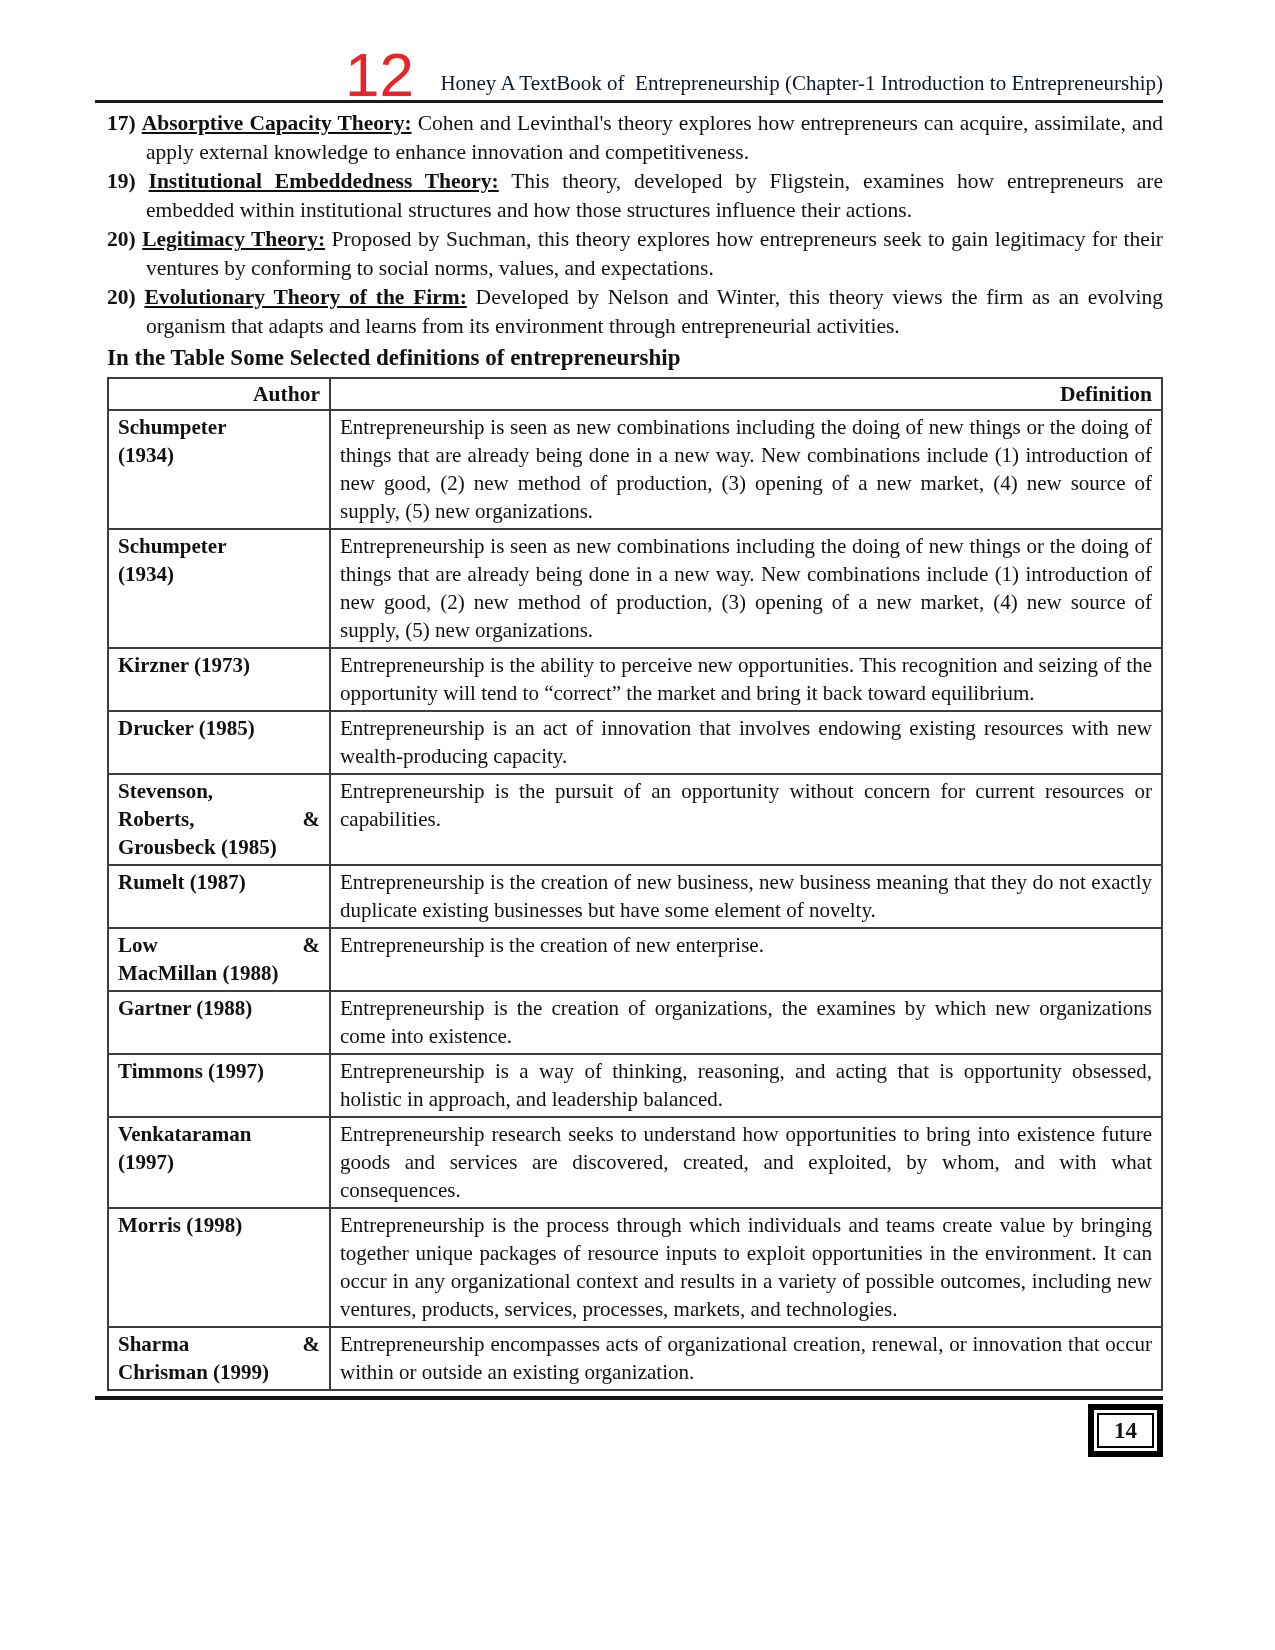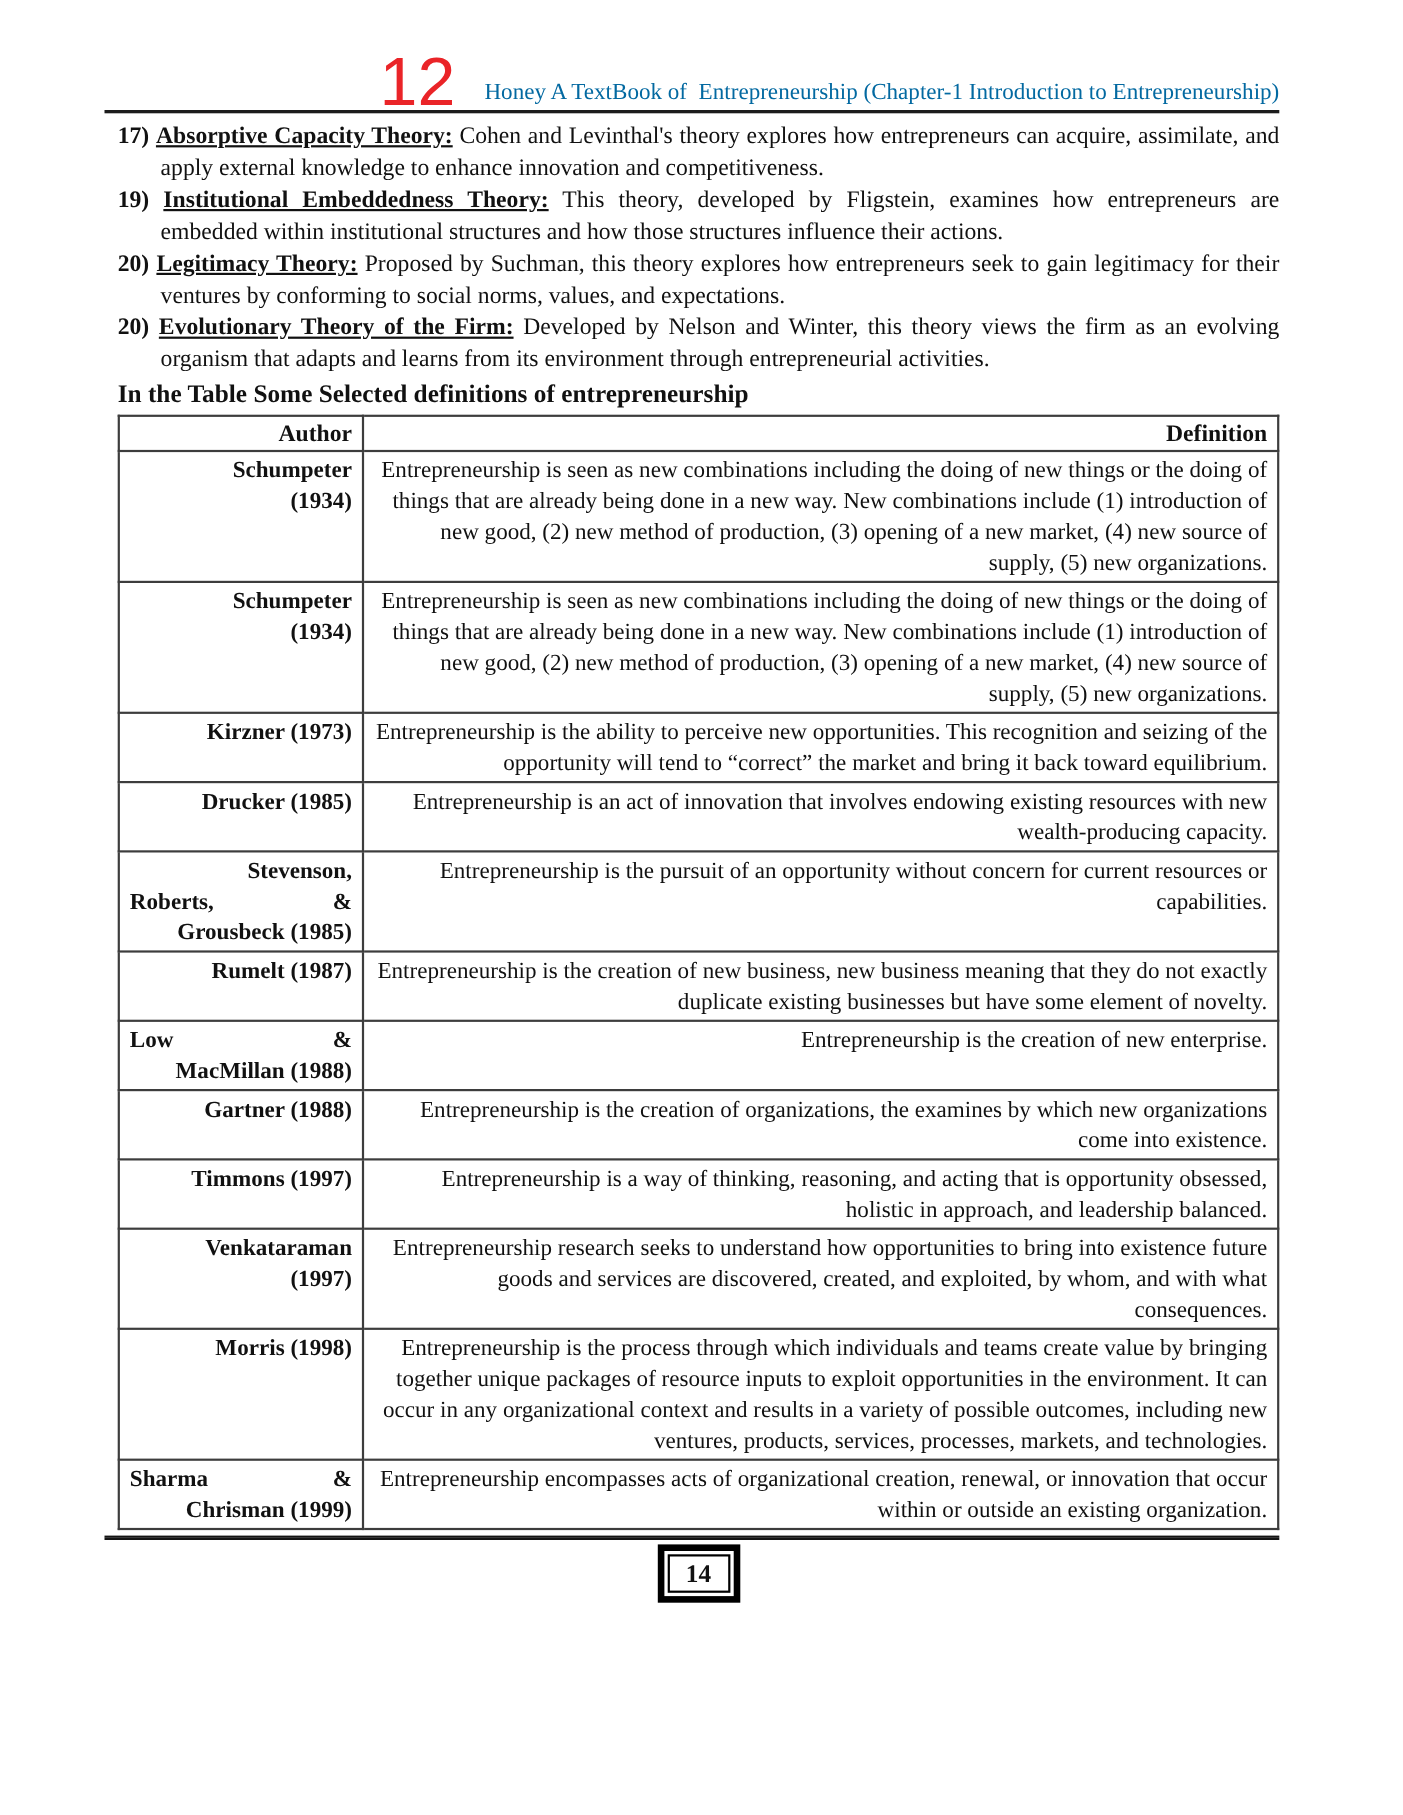--- a/index.html
+++ b/index.html
@@ -26,21 +26,21 @@
     line-height: 0.85;
     font-weight: 500;
     color: #ea2428;
   }
   .book-title {
     position: absolute;
     right: 0;
     bottom: 2px;
     font-size: 21px;
     white-space: pre;
-    color: #0369a1;
+    color: #0f172a;
   }
   .header-rule {
     border-top: 3px solid #1c1c1c;
     margin: 2px 0 6px -12px;
   }
 
   
   .theories { margin: 0; }
   .theory {
     font-size: 21.5px;
@@ -65,21 +65,20 @@
     width: 100%;
     border-collapse: collapse;
     table-layout: fixed;
   }
   table.defs th, table.defs td {
     border: 2px solid #3d3d3d;
     vertical-align: top;
     padding: 2px 9px 3px 9px;
     font-size: 21px;
     line-height: 28px;
-    text-align: right;
   }
   table.defs th {
     text-align: right;
     font-size: 21.5px;
     padding-top: 1px;
     padding-bottom: 1px;
   }
   col.c-author { width: 222px; }
   td.author { font-weight: bold; }
   td.author .spread { display: flex; justify-content: space-between; }
@@ -87,21 +86,21 @@
 
   
   .footer { margin-top: 5px; }
   .footer-rule {
     height: 4px;
     border-top: 2.5px solid #141414;
     border-bottom: 2.5px solid #141414;
     margin-left: -12px;
     margin-bottom: 4px;
   }
-  .pagebox-wrap { text-align: center; margin-top: 2px; }
+  .pagebox-wrap { text-align: right; margin-top: 2px; }
   .pagebox-outer {
     display: inline-block;
     border: 6px solid #000000;
     background: #ffffff;
     padding: 3px;
   }
   .pagebox-inner {
     border: 2px solid #000000;
     padding: 0 15px;
     font-size: 23px;

